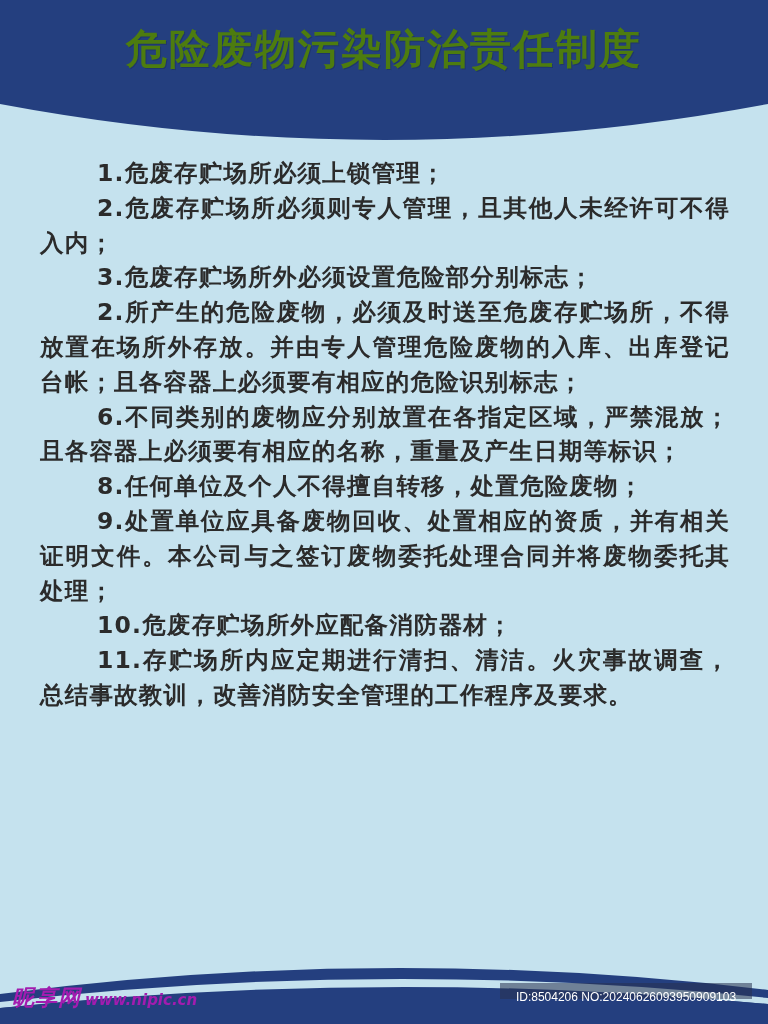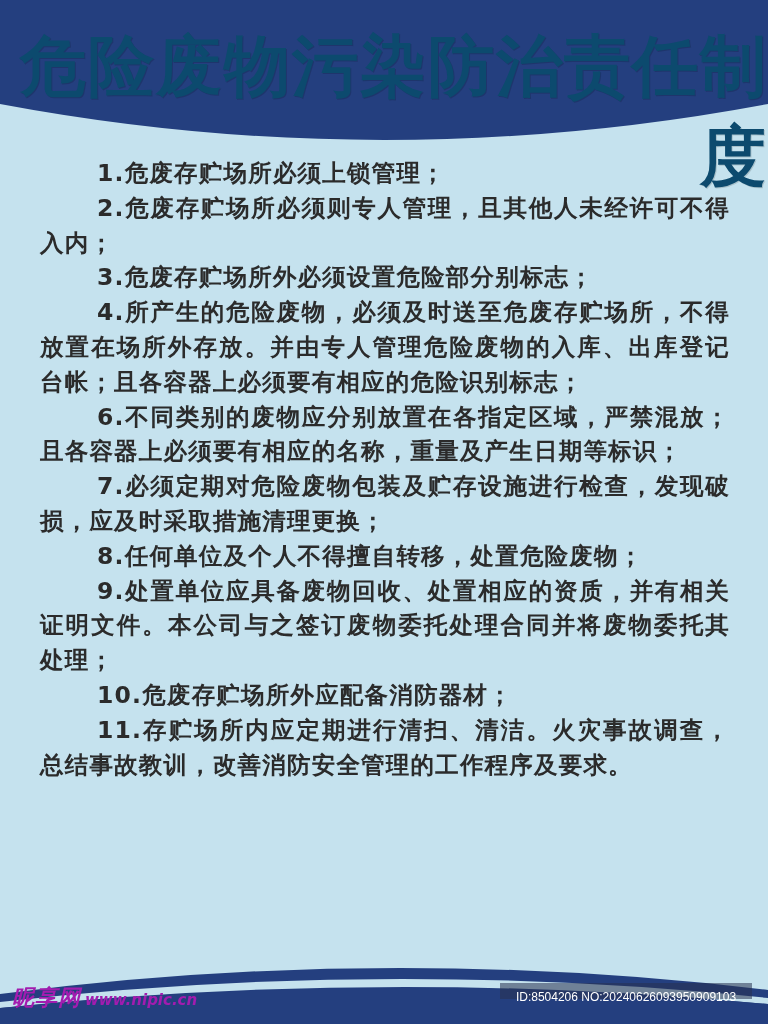--- a/index.html
+++ b/index.html
@@ -3,22 +3,22 @@
   <meta charset="utf-8">
   <style>
     html, body { margin: 0; padding: 0; }
     body {
       width: 768px; height: 1024px; position: relative; overflow: hidden;
       background: #c5e2ee;
       font-family: "DejaVu Sans", "Liberation Sans", sans-serif;
     }
     .header-bg { position: absolute; left: 0; top: 0; width: 768px; height: 150px; }
     .title {
-      position: absolute; left: 0; top: 22px; width: 768px; text-align: right;
-      color: #0c4a6e; font-size: 66px; font-weight: bold; letter-spacing: 2px;
+      position: absolute; left: 0; top: 22px; width: 768px; text-align: center;
+      color: #4d7c0f; font-size: 41px; font-weight: bold; letter-spacing: 2px;
       font-family: "DejaVu Sans", sans-serif;
       text-shadow: 1px 1px 0 rgba(0,0,0,0.15);
     }
     .content {
       position: absolute; left: 40px; top: 156px; width: 690px;
       color: #2b2b2b; font-size: 23.5px; line-height: 34.8px;
       letter-spacing: 1.2px;
       font-weight: bold;
     }
     .para { margin: 0; text-indent: 57px; text-align: justify; }
@@ -42,23 +42,22 @@
 <svg class="header-bg" viewBox="0 0 768 150" preserveAspectRatio="none">
   <path d="M0,0 H768 V104 Q384,176 0,104 Z" fill="#243f7f"></path>
 </svg>
 
 <div class="title">危险废物污染防治责任制度</div>
 
 <div class="content">
   <p class="para">1.危废存贮场所必须上锁管理；</p>
   <p class="para">2.危废存贮场所必须则专人管理，且其他人未经许可不得入内；</p>
   <p class="para">3.危废存贮场所外必须设置危险部分别标志；</p>
-  <p class="para">4.所产生的危险废物，必须及时送至危废存贮场所，不得放置在场所外存放。并由专人管理危险废物的入库、出库登记台帐；且各容器上必须要有相应的危险识别标志；</p>
+  <p class="para">2.所产生的危险废物，必须及时送至危废存贮场所，不得放置在场所外存放。并由专人管理危险废物的入库、出库登记台帐；且各容器上必须要有相应的危险识别标志；</p>
   <p class="para">6.不同类别的废物应分别放置在各指定区域，严禁混放；且各容器上必须要有相应的名称，重量及产生日期等标识；</p>
-  <p class="para">7.必须定期对危险废物包装及贮存设施进行检查，发现破损，应及时采取措施清理更换；</p>
   <p class="para">8.任何单位及个人不得擅自转移，处置危险废物；</p>
   <p class="para">9.处置单位应具备废物回收、处置相应的资质，并有相关证明文件。本公司与之签订废物委托处理合同并将废物委托其处理；</p>
   <p class="para">10.危废存贮场所外应配备消防器材；</p>
   <p class="para">11.存贮场所内应定期进行清扫、清洁。火灾事故调查，总结事故教训，改善消防安全管理的工作程序及要求。</p>
 </div>
 
 <svg class="footer-bg" viewBox="0 0 768 64" preserveAspectRatio="none">
   <path d="M0,34 Q384,-16 768,30 V64 H0 Z" fill="#243f7f"></path>
   <path d="M0,42 Q384,-2 768,38 L768,44 Q384,8 0,48 Z" fill="#c5e2ee"></path>
   <path d="M0,48 Q384,10 768,44 V64 H0 Z" fill="#243f7f"></path>

